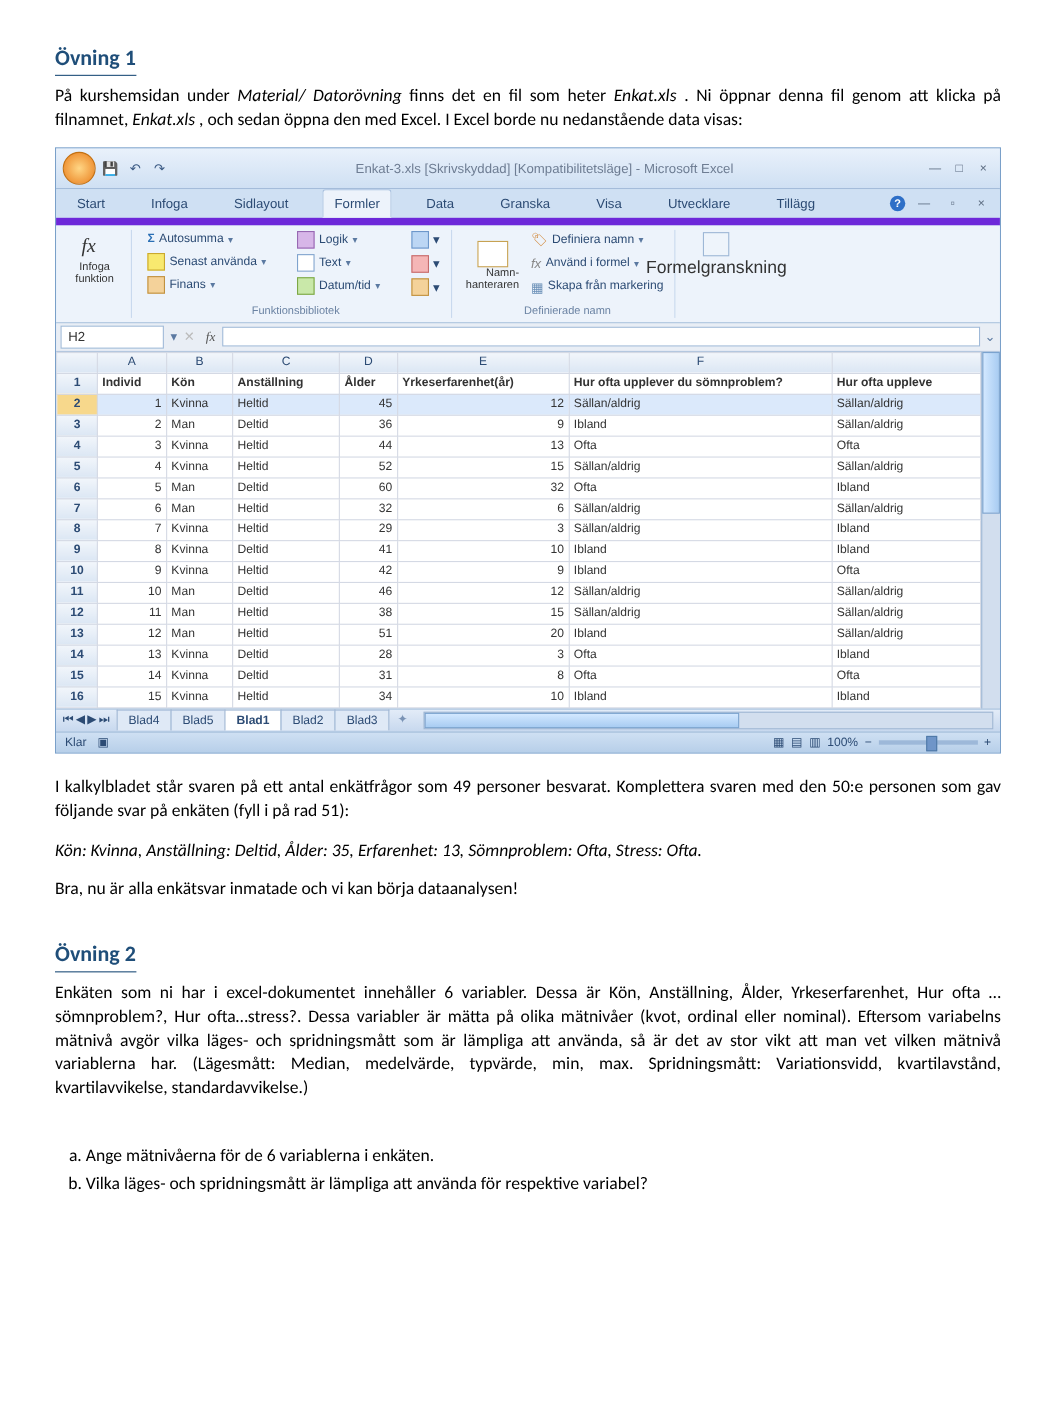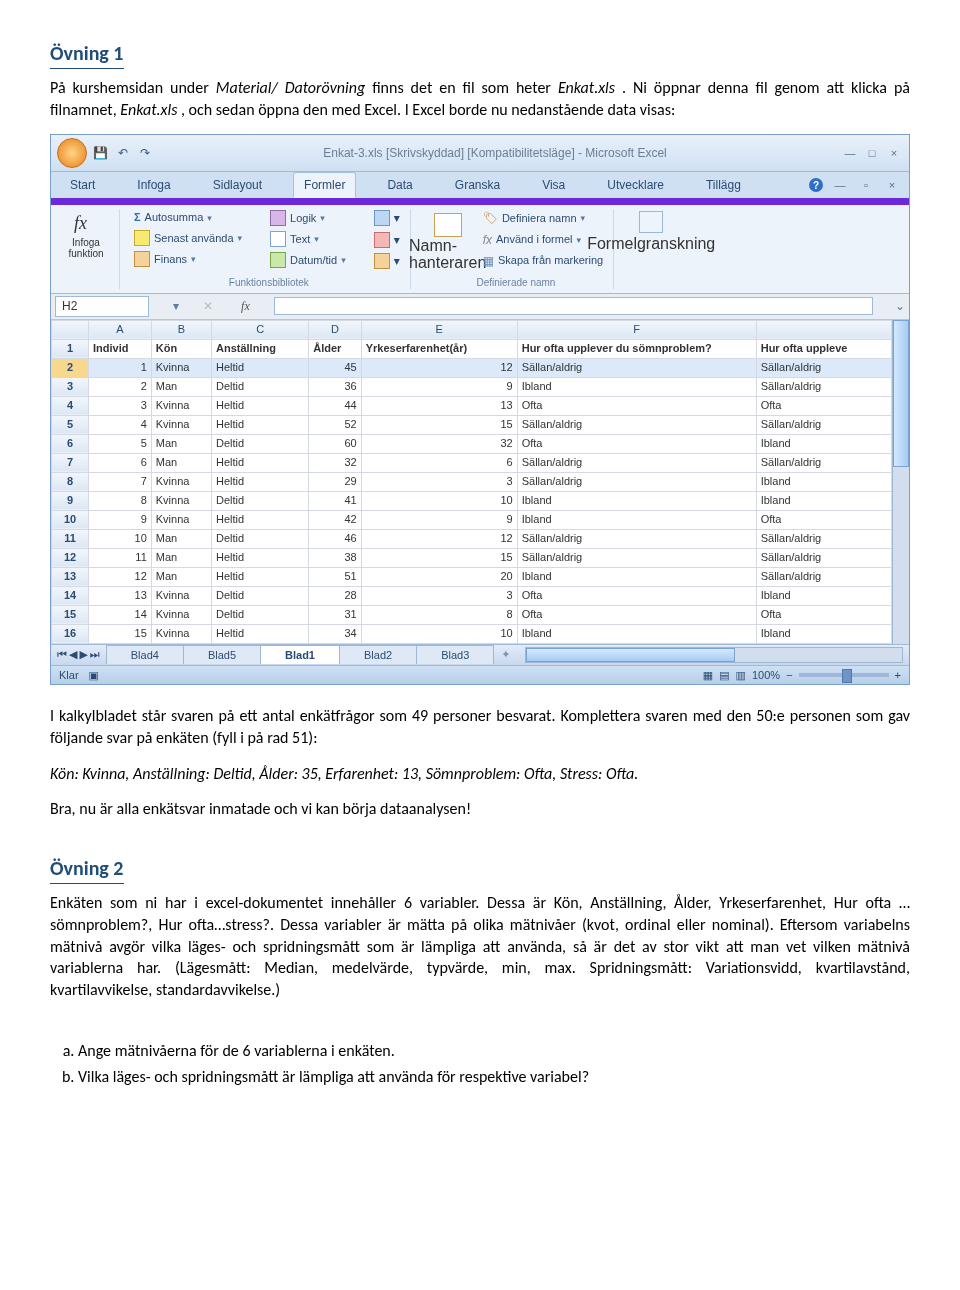--- a/index.html
+++ b/index.html
@@ -25,35 +25,35 @@
   .rbtn-sm { display: flex; align-items: center; gap: 4px; padding: 1px 2px; font-size: 11px; color: #2c4b74; white-space: nowrap; }
   .rcol { display: flex; flex-direction: column; gap: 3px; }
   .ico { display: inline-block; }
   .ico-fx { font-style: italic; font-family: serif; font-size: 18px; color: #333; }
   .ico-sigma::before { content: "Σ"; color: #2a6fb5; font-weight: bold; }
   .ico-box { width: 14px; height: 14px; background: #bfe08a; border: 1px solid #7ca746; display: inline-block; }
   .ico-text { width: 14px; height: 14px; background: #fff; border: 1px solid #7fa3ce; display: inline-block; }
   .ico-book { width: 14px; height: 14px; background: #f4d29a; border: 1px solid #c09140; display: inline-block; }
   .ico-nh { width: 26px; height: 22px; background: #fff; border: 1px solid #c7a252; position: relative; }
   .glyph { font-size: 12px; }
-  .namebox-row { display: flex; align-items: center; background: #e9eef5; border-bottom: 1px solid #b4c7df; padding: 2px 4px; gap: 18px; }
+  .namebox-row { display: flex; align-items: center; background: #e9eef5; border-bottom: 1px solid #b4c7df; padding: 2px 4px; }
   .namebox { background: #fff; border: 1px solid #9fb9d8; padding: 1px 6px; width: 80px; }
   .fx-lbl { font-style: italic; font-family: serif; margin: 0 6px; color: #555; }
   .fx-bar { flex: 1; background: #fff; border: 1px solid #9fb9d8; height: 16px; }
   .grid-wrap { display: flex; }
   .grid-area { flex: 1; overflow: hidden; }
   table.sheet { border-collapse: collapse; width: 100%; font-size: 11px; background: #fff; }
   table.sheet th, table.sheet td { border: 1px solid #d4d9e4; padding: 1px 4px; height: 16px; white-space: nowrap; }
   table.sheet thead th { background: linear-gradient(#f2f6fb,#dce7f4); color: #2c4b74; font-weight: normal; text-align: center; }
   table.sheet .rowhdr { background: linear-gradient(#f2f6fb,#dce7f4); color: #2c4b74; text-align: center; width: 28px; }
   tr.sel td, tr.sel th.rowhdr { background: #dbe9fb; }
   tr.sel th.rowhdr { background: #f7d88c; }
   td.num { text-align: right; }
   .sheet-chrome { display: flex; align-items: center; background: linear-gradient(#e3ecf8,#c7d8ee); border-top: 1px solid #9fb9d8; height: 20px; font-size: 11px; }
-  .shtab { padding: 2px 24px; border: 1px solid #a0b7d4; border-bottom: none; background: #dfe9f6; color: #2c4b74; margin-right: -1px; }
+  .shtab { padding: 2px 10px; border: 1px solid #a0b7d4; border-bottom: none; background: #dfe9f6; color: #2c4b74; margin-right: -1px; }
   .shtab.active { background: #fff; font-weight: bold; }
   .tab-nav { display: flex; gap: 2px; padding: 0 6px; color: #2c4b74; }
   .hscroll { flex: 1; height: 14px; margin: 0 6px; background: #d2deee; border: 1px solid #a0b7d4; position: relative; }
   .hscroll-thumb { position: absolute; left: 0; top: 0; bottom: 0; width: 55%; background: linear-gradient(#d3e8ff,#a8ccf2); border: 1px solid #7ba3cf; }
   .vscroll { width: 16px; background: #d2deee; border-left: 1px solid #a0b7d4; position: relative; }
   .vscroll-thumb { position: absolute; left: 0; right: 0; top: 0; height: 45%; background: linear-gradient(90deg,#d3e8ff,#a8ccf2); border: 1px solid #7ba3cf; }
   .statusbar { display: flex; align-items: center; background: linear-gradient(#cfe0f3,#b7cfe9); border-top: 1px solid #9fb9d8; padding: 2px 8px; font-size: 11px; color: #2c4b74; }
   .zoom { margin-left: auto; display: flex; align-items: center; gap: 6px; }
   .slider { width: 90px; height: 4px; background: #9db8d9; position: relative; }
   .slider-thumb { width: 8px; height: 12px; background: #6f95c8; border: 1px solid #507aa8; position: absolute; left: 48%; top: -4px; }
@@ -161,21 +161,21 @@
         <div class="rbtn-sm">
             <span class="ico-book"></span>
             <span class="glyph">▾</span>
           </div>
       </div>
       <div class="rgroup-label">Funktionsbibliotek</div>
     </div>
     <div class="rgroup" style="display:flex;gap:8px;">
       <div class="rbtn-big">
         <span class="ico-nh"></span>
-        <span style="font-size:16px;text-align:left;line-height:1.1;"><span>Namn-</span><br><span>hanteraren</span></span>
+        <span style="font-size:10px;text-align:right;line-height:1.1;"><span>Namn-</span><br><span>hanteraren</span></span>
       </div>
       <div class="rcol">
         <div class="rbtn-sm drop">
             <span class="glyph" style="color:#d2883a;">🏷</span>
             <span>Definiera namn</span>
           </div>
         <div class="rbtn-sm drop">
             <span class="glyph" style="font-style:italic;color:#888;">fx</span>
             <span>Använd i formel</span>
           </div>

